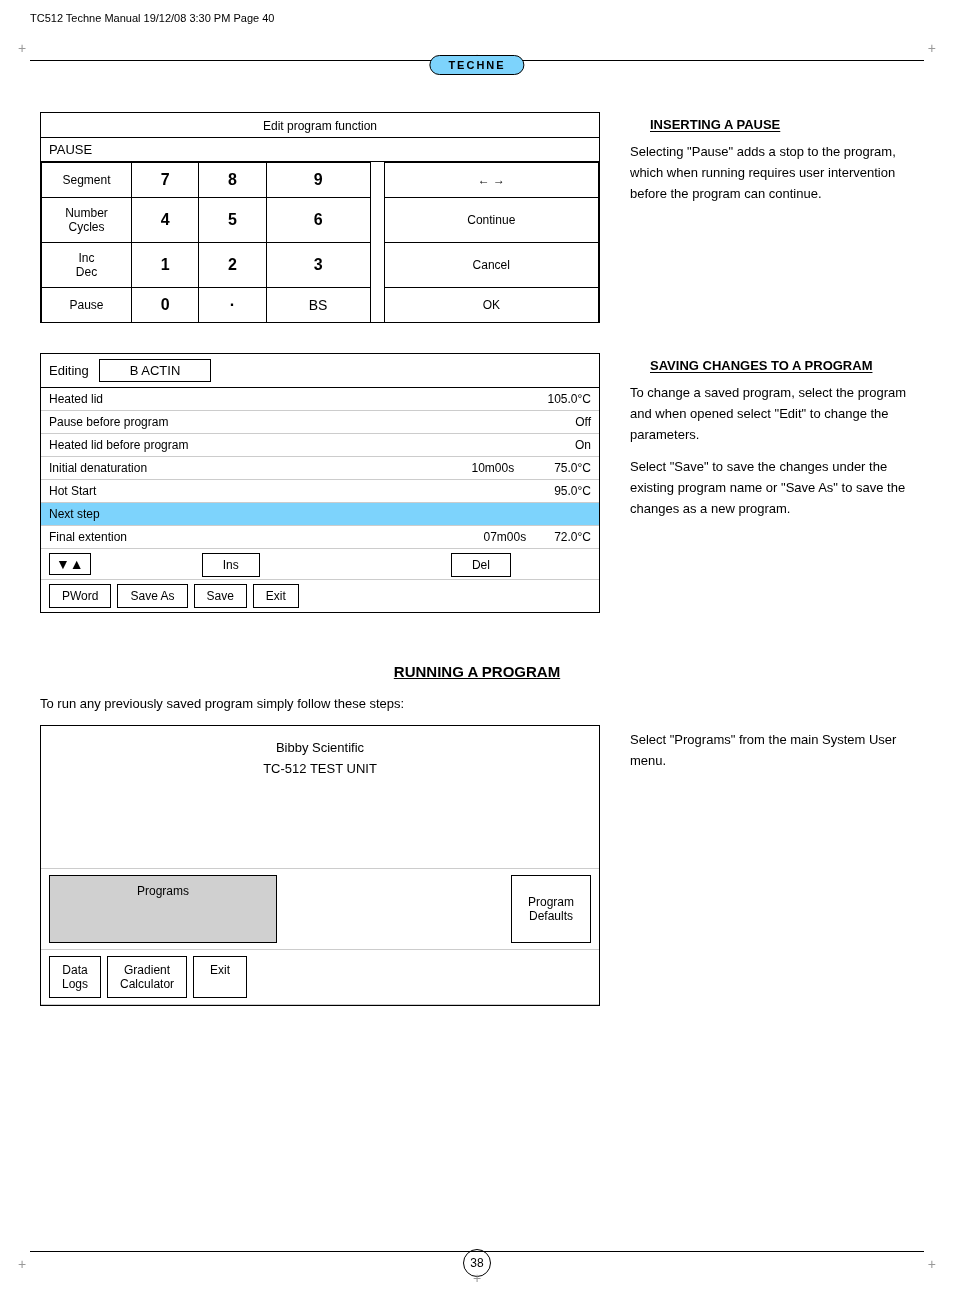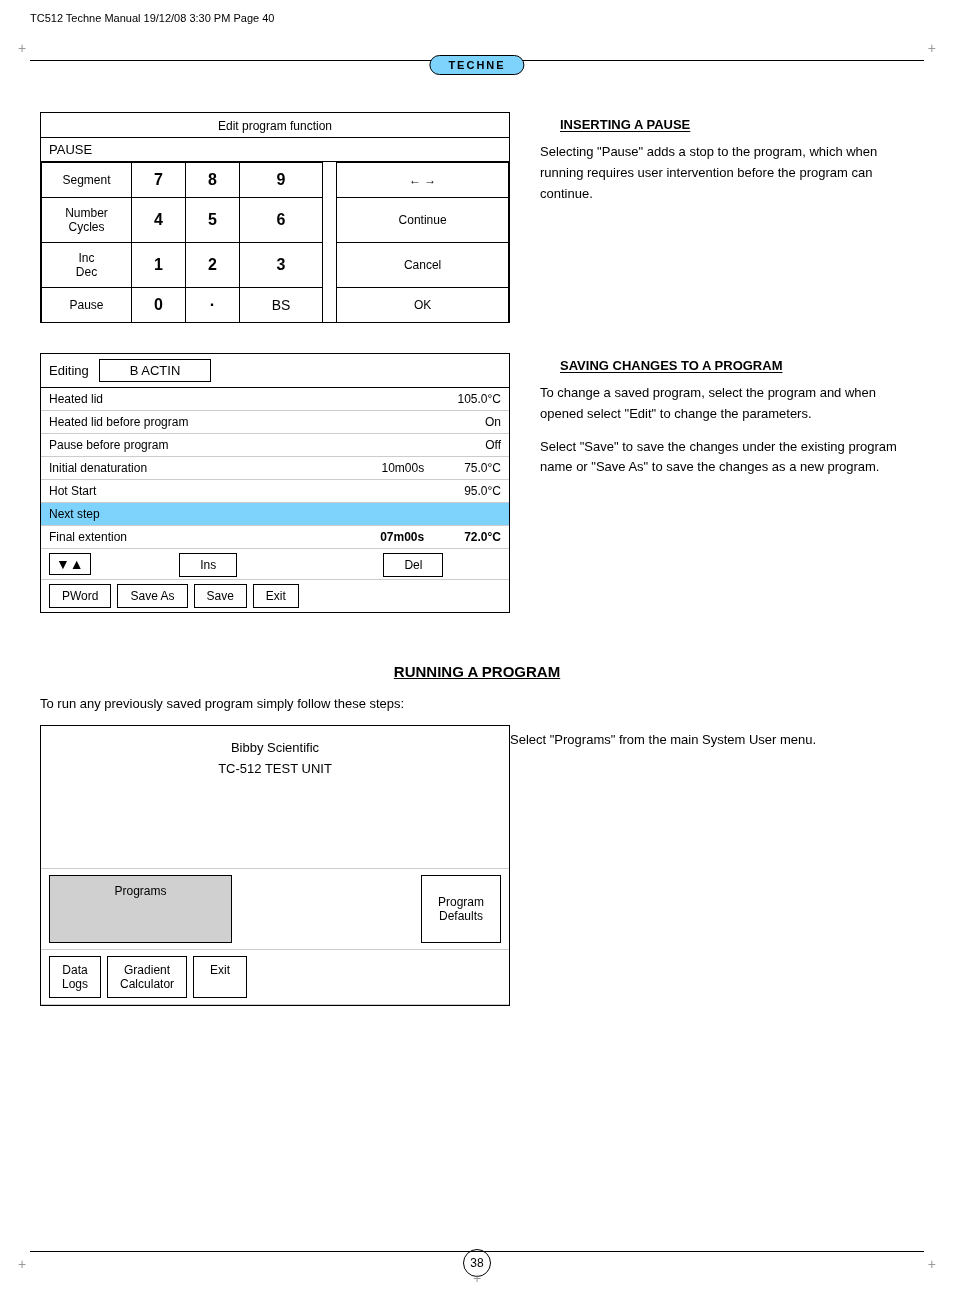--- a/index.html
+++ b/index.html
@@ -59,21 +59,21 @@
     }
 
     
     .section-row {
       display: flex;
       gap: 30px;
       margin-bottom: 30px;
     }
 
     .left-col {
-      width: 470px;
+      width: 560px;
       flex-shrink: 0;
     }
 
     .right-col {
       flex: 1;
       padding-top: 5px;
     }
 
     
     .section-heading {
@@ -185,20 +185,21 @@
     .center-heading {
       text-align: center;
       font-weight: bold;
       font-size: 15px;
       text-decoration: underline;
       margin: 20px 0 16px 0;
     }
 
     .running-section {
       display: flex;
+      gap: 30px;
       margin-bottom: 20px;
     }
 
     
     .page-number {
       position: absolute;
       bottom: 35px;
       left: 50%;
       transform: translateX(-50%);
       border: 1px solid #000;
@@ -317,45 +318,45 @@
         <div class="editing-header">
           <span>Editing</span>
           <div class="editing-program-name">B ACTIN</div>
         </div>
 
         <div class="editing-row">
           <span class="label">Heated lid</span>
           <span class="value">105.0°C</span>
         </div>
         <div class="editing-row">
+          <span class="label">Pause before program</span>
+          <span class="value">Off</span>
+        </div>
+        <div class="editing-row">
           <span class="label">Heated lid before program</span>
           <span class="value">On</span>
-        </div>
-        <div class="editing-row">
-          <span class="label">Pause before program</span>
-          <span class="value">Off</span>
         </div>
         <div class="editing-row">
           <span class="label">Initial denaturation</span>
           <span style="display:flex;gap:20px;">
             <span class="time-value">10m00s</span>
             <span class="value">75.0°C</span>
           </span>
         </div>
         <div class="editing-row">
           <span class="label">Hot Start</span>
           <span class="value">95.0°C</span>
         </div>
         <div class="editing-row bold-bg">
           <span class="label">Next step</span>
           <span class="value"></span>
         </div>
         <div class="editing-row">
           <span class="label">Final extention</span>
-          <span style="display:flex;gap:20px;font-weight:bold;">
+          <span style="display:flex;gap:8px;">
             <span class="time-value">07m00s</span>
             <span class="value">72.0°C</span>
           </span>
         </div>
 
         <div style="display:flex; align-items:center; padding:4px 8px; border-bottom:1px solid #ccc; gap:30px;">
           <span style="border:1px solid #000; padding:2px 6px; font-size:14px;">▼▲</span>
           <span style="flex:1; text-align:center;">
             <span style="border:1px solid #000; padding:4px 20px; font-size:12px;">Ins</span>
           </span>

